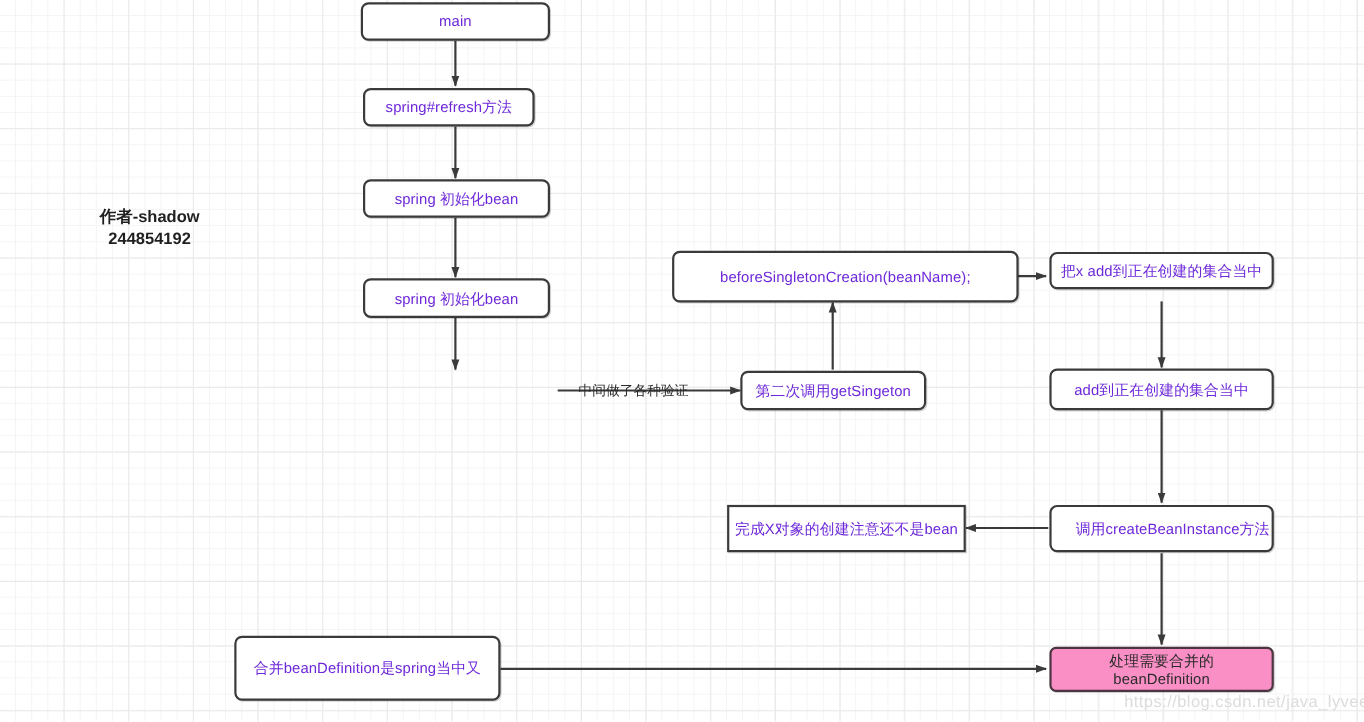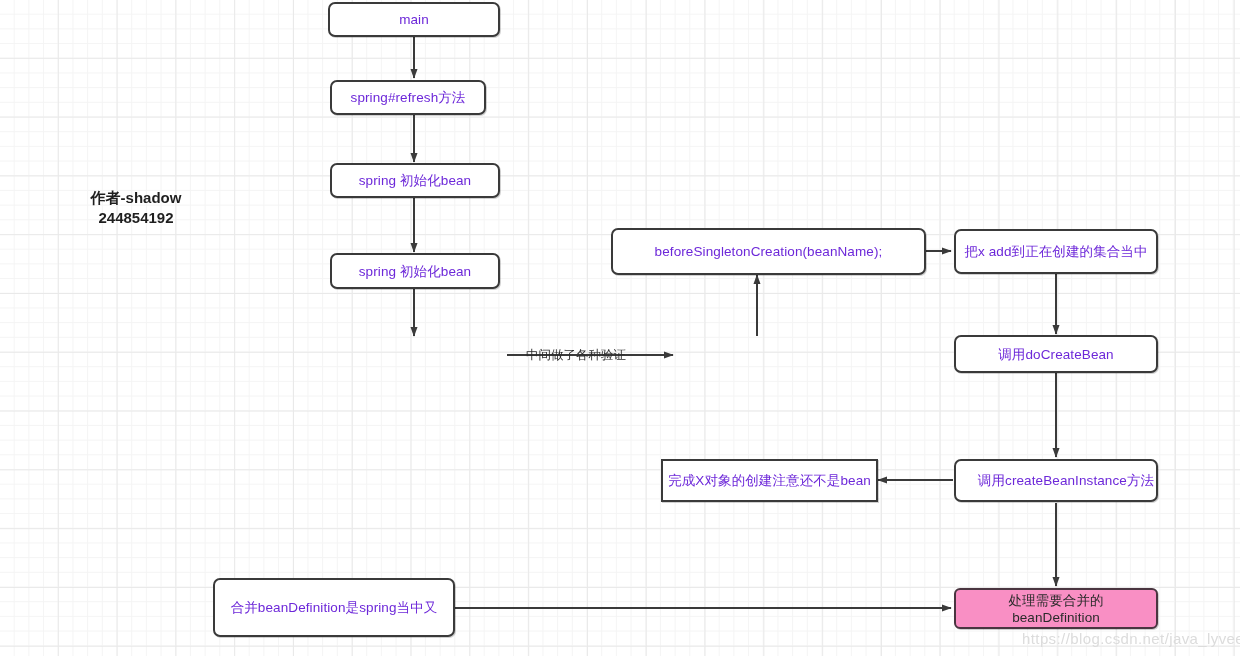--- a/index.html
+++ b/index.html
@@ -131,31 +131,34 @@
 
   <div class="node" style="left:330px; top:253px; width:170px; height:36px;">
     <span>spring 初始化bean</span>
   </div>
 
 
   <div class="edge-label" style="left:526px; top:348px;">
     <span>中间做了各种验证</span>
   </div>
 
+  <div class="node" style="left:673px; top:337px; width:169px; height:36px;">
+    <span>第二次调用getSingeton</span>
+  </div>
 
   <div class="node" style="left:611px; top:228px; width:315px; height:47px;">
     <span>beforeSingletonCreation(beanName);</span>
   </div>
 
-  <div class="node" style="left:954px; top:229px; width:204px; height:45px;">
+  <div class="node" style="left:954px; top:229px; width:204px; height:34px;">
     <span>把x add到正在创建的集合当中</span>
   </div>
 
   <div class="node" style="left:954px; top:335px; width:204px; height:38px;">
-    <span>调用doCreateBean</span>
+    <span>add到正在创建的集合当中</span>
   </div>
 
   <div class="node" style="left:954px; top:459px; width:204px; height:43px;padding-left:20px;">
     <span>调用createBeanInstance方法</span>
   </div>
 
   <div class="node square" style="left:661px; top:459px; width:217px; height:43px; flex-direction:row;">
     <span>完成X对象的创建</span>
     <span>注意还不是bean</span>
   </div>

